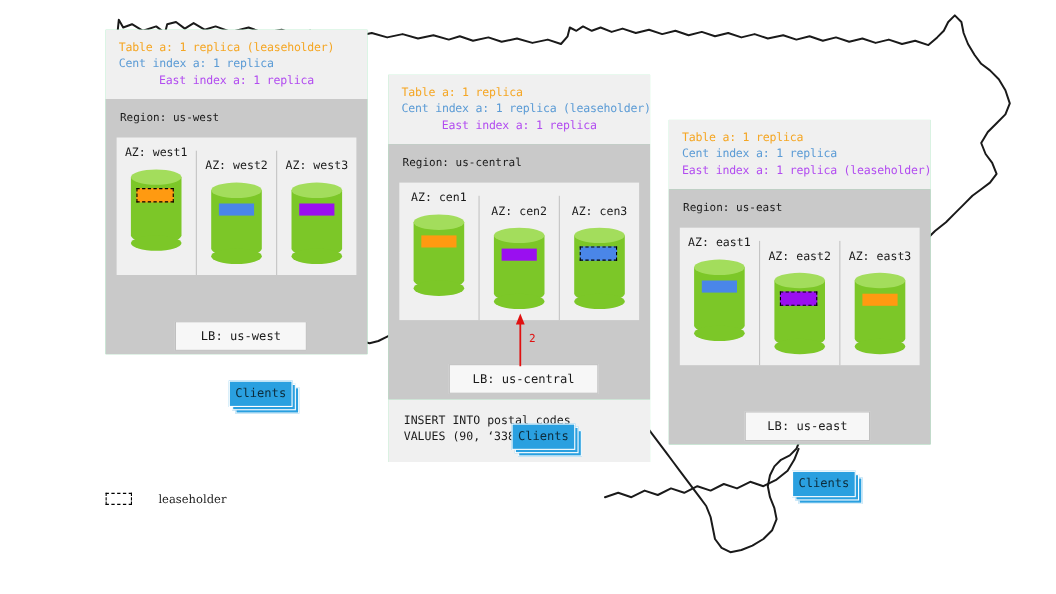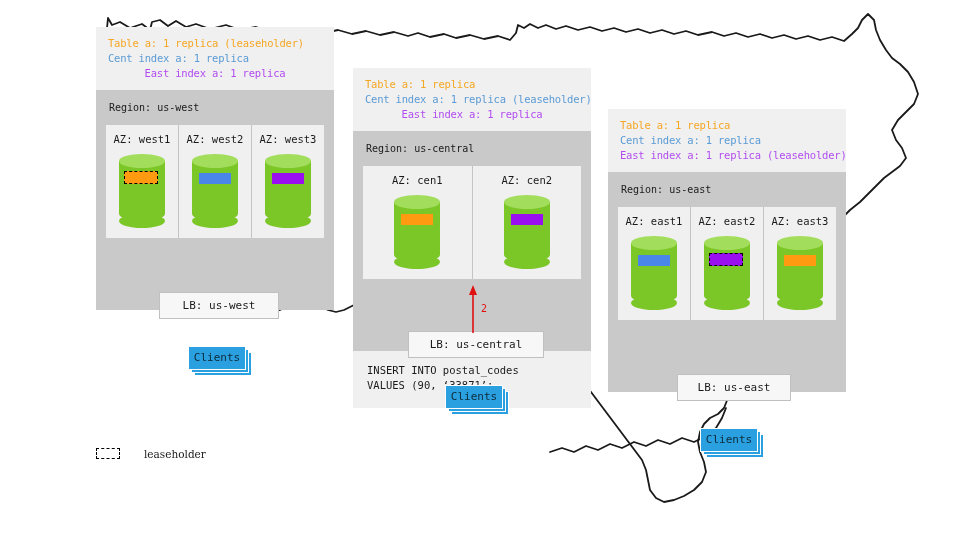--- a/index.html
+++ b/index.html
@@ -64,20 +64,21 @@
   .az-cell {
     flex: 1;
     display: flex;
     flex-direction: column;
     align-items: center;
     padding: 8px 0 10px 0;
     position: relative;
   }
   .az-cell + .az-cell {
     border-left: 1px solid #c4c4c4;
+    margin-top: 12px;
   }
   .az-label {
     font-size: 10.5px;
     color: #1a1a1a;
     white-space: nowrap;
     margin-bottom: 9px;
   }
 
   
   .cyl {
@@ -136,20 +137,21 @@
     z-index: 6;
     text-align: center;
   }
 
   
   .clients-stack {
     position: absolute;
     z-index: 5;
     width: 62px;
     height: 26px;
+    margin-left: 20px;
   }
   .clients-stack .sheet {
     position: absolute;
     width: 58px;
     height: 24px;
     background: #2aa0e0;
     border: 1px solid #ffffff;
     box-sizing: border-box;
   }
   .clients-stack .s3 { left: 6px; top: 6px; }
@@ -336,20 +338,29 @@
       </div>
       <div class="az-cell">
         <div class="az-label">AZ: cen2</div>
         <div class="cyl">
           <div class="cyl-body"></div>
           <div class="cyl-bottom"></div>
           <div class="cyl-top"></div>
           <div class="replica-bar" style="background:#9a0ff0;"></div>
         </div>
       </div>
+      <div class="az-cell">
+        <div class="az-label">AZ: cen3</div>
+        <div class="cyl">
+          <div class="cyl-body"></div>
+          <div class="cyl-bottom"></div>
+          <div class="cyl-top"></div>
+          <div class="replica-bar leaseholder" style="background:#4a86e8;"></div>
+        </div>
+      </div>
     </div>
 
     <svg class="arrow-svg" style="left:112px; top:152px;" width="16" height="52" viewBox="0 0 16 52">
       <line x1="8" y1="50" x2="8" y2="10" stroke="#e01010" stroke-width="1.6"></line>
       <polygon points="8,2 4,12 12,12" fill="#e01010"></polygon>
     </svg>
     <div class="arrow-num" style="left:128px; top:172px;">2</div>
 
     <div class="lb-box" style="left:55px; top:200px; width:106px;">LB: us-central</div>
     <div class="clients-stack" style="left:92px; top:254px;">

